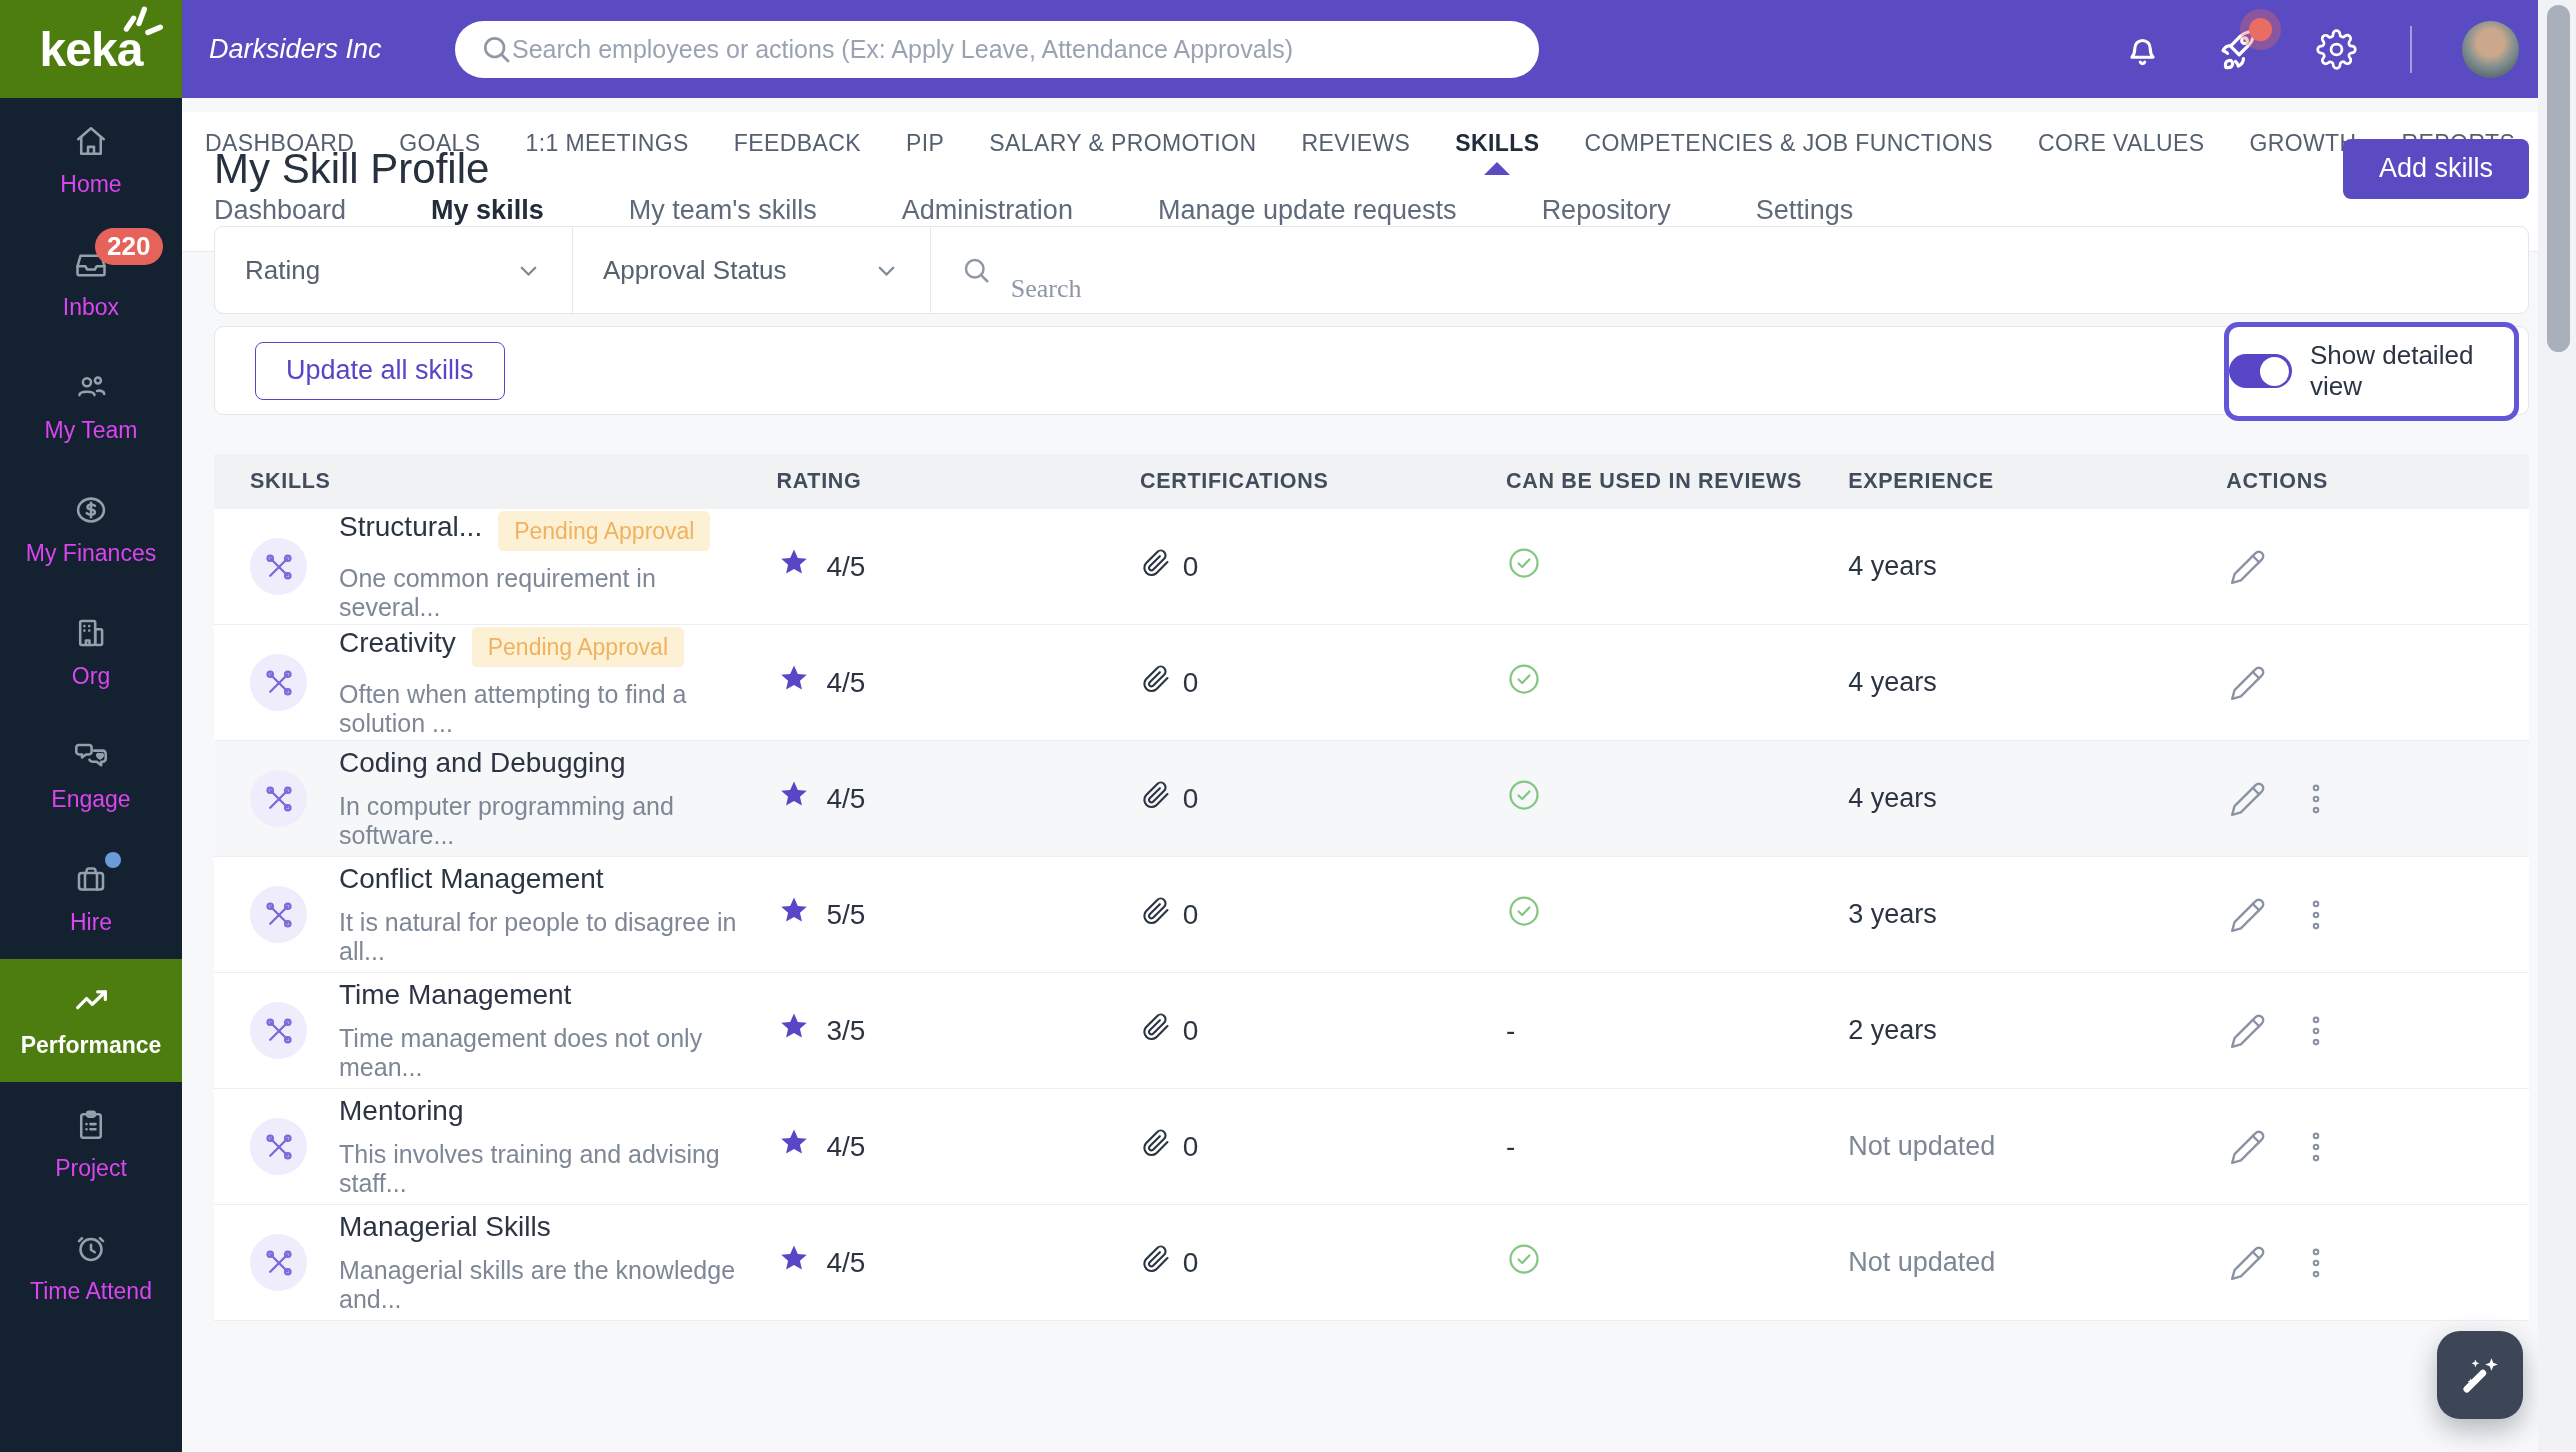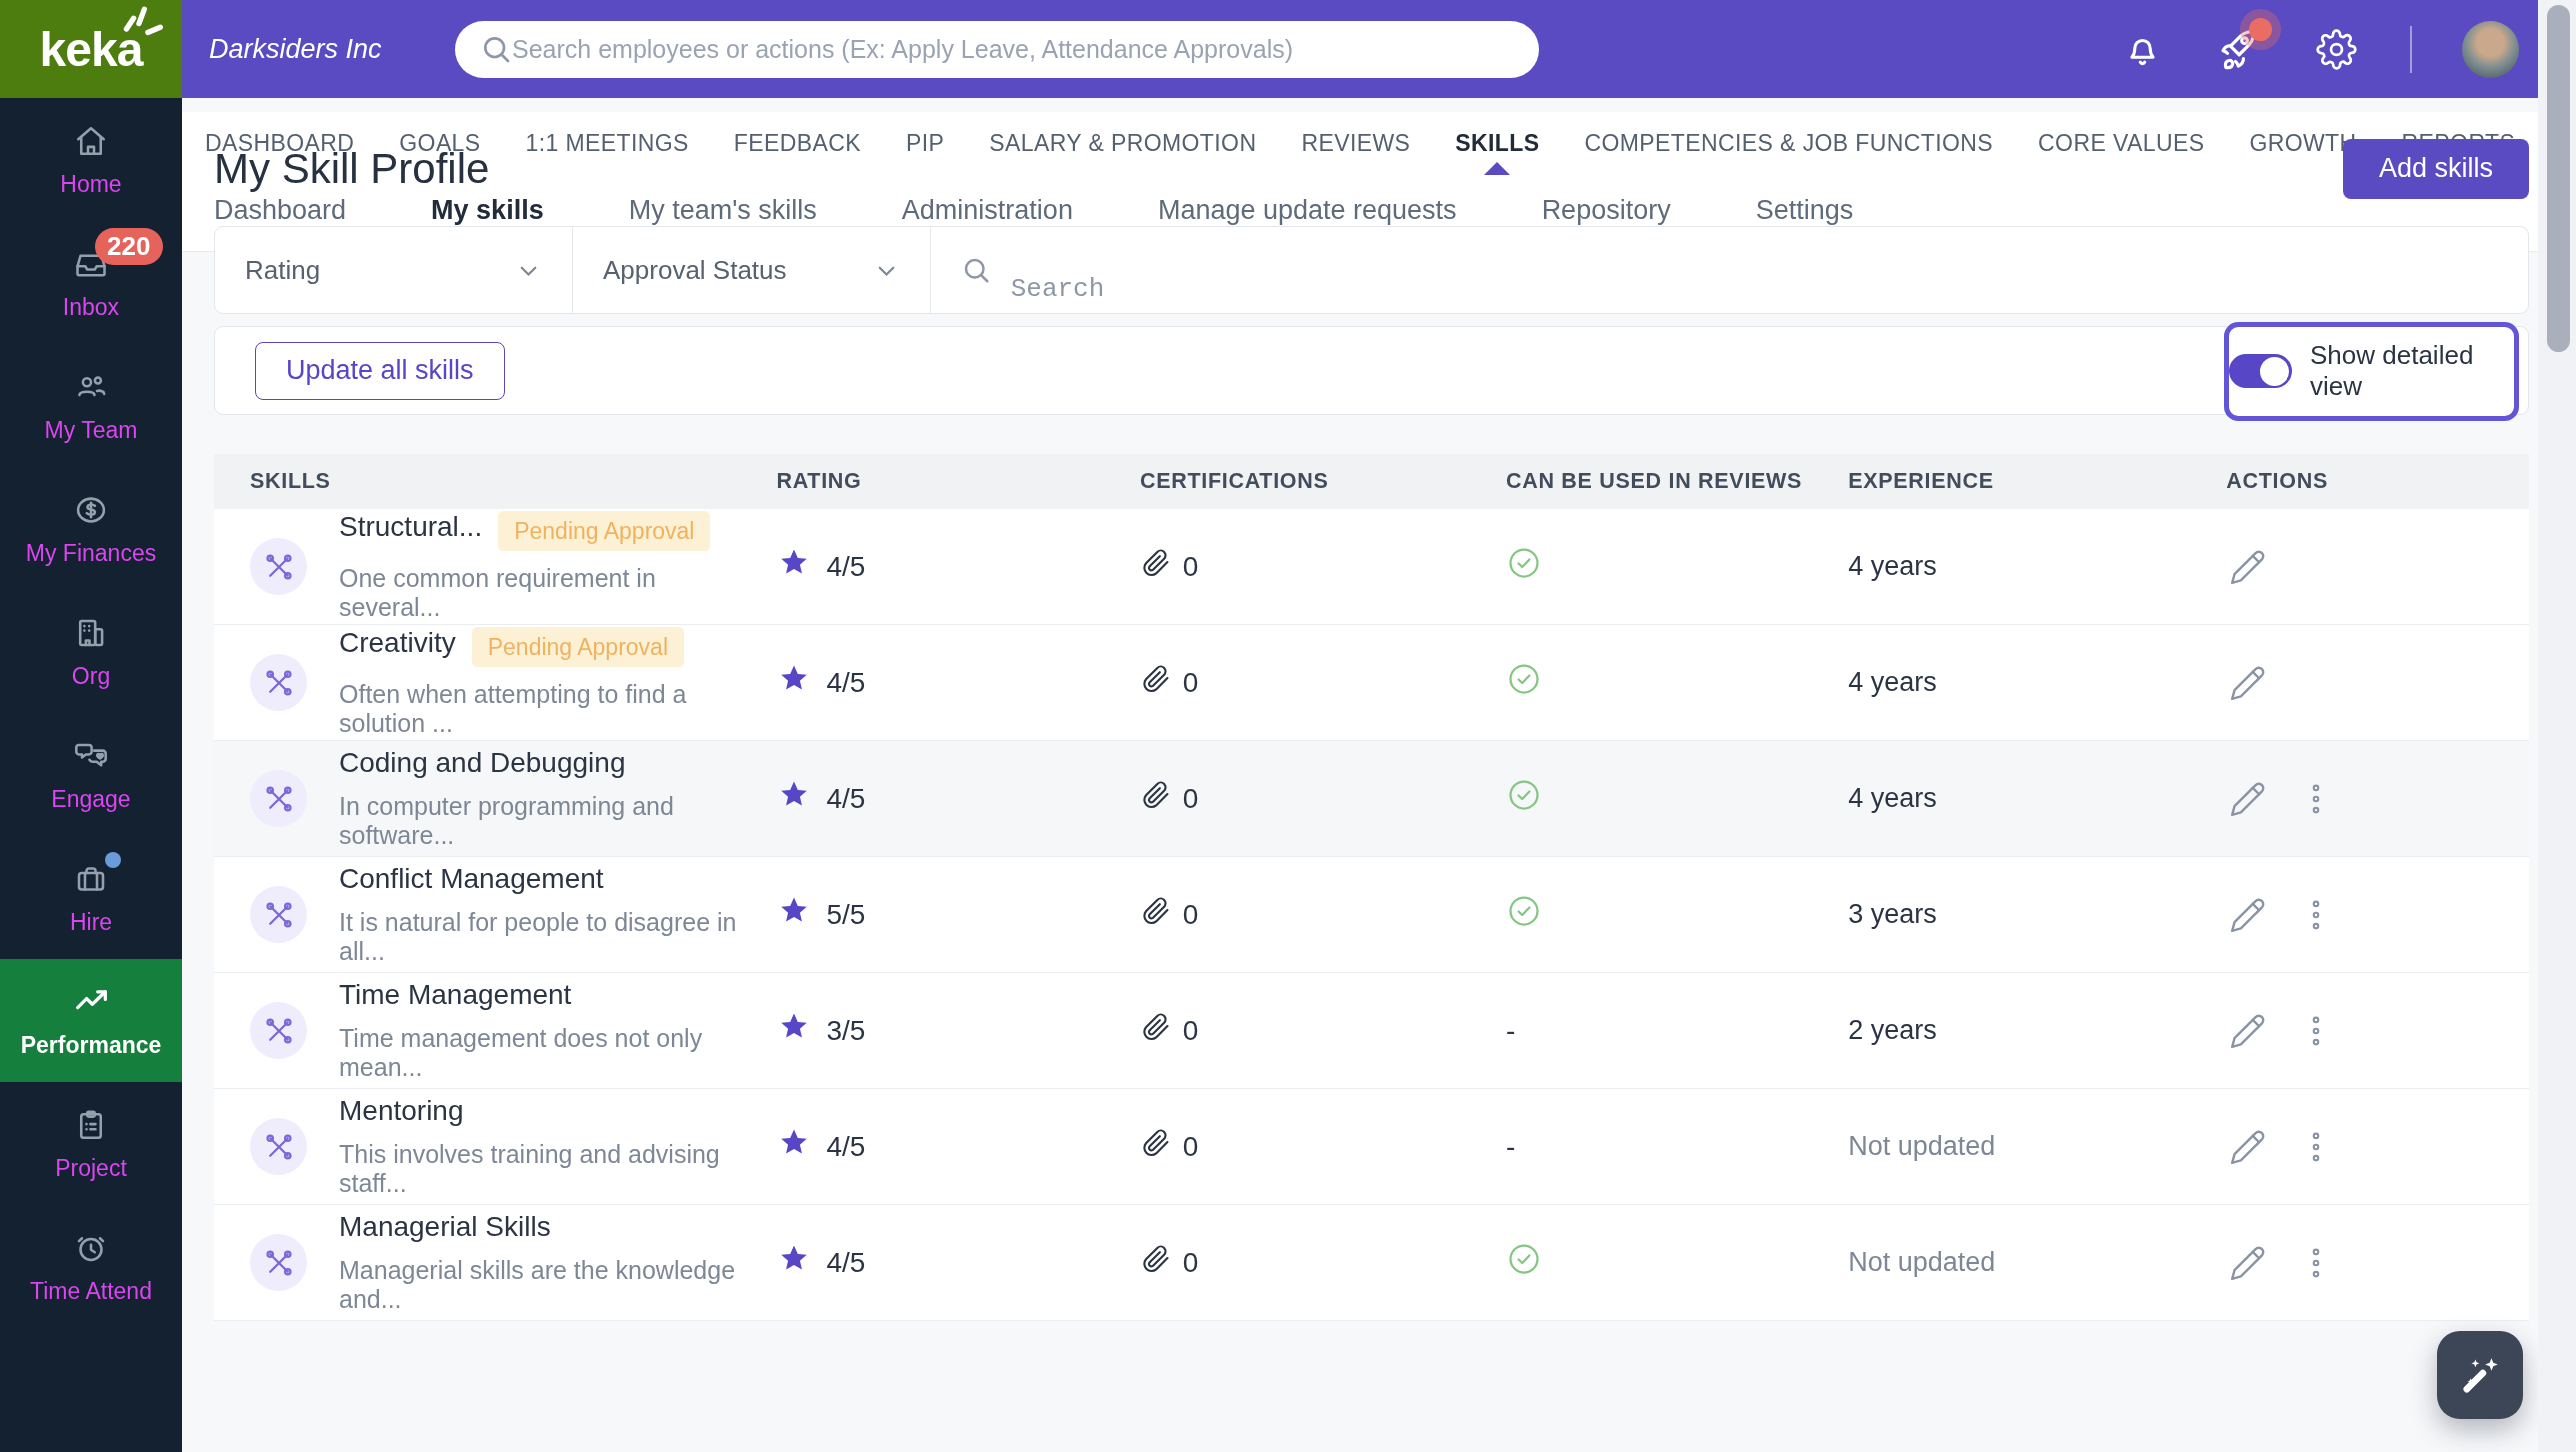--- a/index.html
+++ b/index.html
@@ -20,21 +20,21 @@
   .tb-icon svg { stroke:#ffffff; }
   .red-dot { position:absolute; top:-7.2px; right:-9px; width:23px; height:23px; border-radius:50%; background:#e96d62; box-shadow:0 0 0 9px rgba(233,109,98,.35); }
   .tb-divider { width:1.8px; height:47px; background:rgba(255,255,255,.45); }
   .avatar { width:57px; height:57px; border-radius:50%; background:radial-gradient(circle at 50% 38%, #c9a88c 0 30%, #7d8d90 55%, #3c4a52 100%); border:0; }
 
   
   .sidebar { position:absolute; left:0; top:98px; width:182px; height:1354px; background:#142130; display:flex; flex-direction:column; z-index:25; }
   .side-item { height:123px; display:flex; flex-direction:column; align-items:center; justify-content:center; gap:10.7px; cursor:pointer; }
   .side-item svg { stroke:#94a0ac; }
   .side-item .s-label { color:#d946ef; font-size:23px; }
-  .side-item.active { background:#15803d; }
+  .side-item.active { background:#4d7c0f; }
   .side-item.active svg { stroke:#ffffff; }
   .side-item.active .s-label { color:#ffffff; font-weight:bold; }
   .icon-holder { position:relative; width:39px; height:39px; display:flex; align-items:center; justify-content:center; }
   .count-badge { position:absolute; top:-16px; left:23px; background:#e5635a; color:#fff; font-size:26px; font-weight:bold; padding:2.7px 12.5px; border-radius:19.7px; }
   .blue-dot { position:absolute; top:-7.2px; right:-10.7px; width:16px; height:16px; border-radius:50%; background:#6b9bd8; }
 
   
   .main { position:absolute; left:182px; top:112px; width:2394px; height:1354px; }
   .mainnav { height:63px; background:#ffffff; display:flex; align-items:center; gap:45px; padding-left:23px; }
   .mainnav .mtab { font-size:23px; color:#55606f; letter-spacing:0.4px; position:relative; height:63px; display:flex; align-items:center; cursor:pointer; white-space:nowrap; }
@@ -43,21 +43,21 @@
   .subnav { height:77px; background:#ffffff; border-bottom:1.8px solid #e8eaee; display:flex; align-items:stretch; gap:85px; padding-left:32px; }
   .subnav .stab { font-size:27px; color:#5f6b7a; display:flex; align-items:center; cursor:pointer; border-bottom:5.4px solid transparent; white-space:nowrap; }
   .subnav .stab.active { color:#232c3a; font-weight:bold; border-bottom-color:#5746c6; }
   .title-row { position:absolute; top:27px; left:32px; width:2315px; display:flex; align-items:center; justify-content:space-between; }
   .page-title { font-size:42px; color:#27313f; font-weight:500; }
   .btn-primary { background:#5a4bc2; color:#fff; border:none; border-radius:8px; font-size:27px; padding:14.3px 36px; font-family:inherit; cursor:pointer; }
 
   .filter-card { position:absolute; top:114px; left:32px; width:2315px; height:88px; background:#fff; border:0.9px solid #e3e6eb; border-radius:9px; display:flex; }
   .filter-cell { width:358px; display:flex; align-items:center; justify-content:space-between; padding:0 30px; border-right:0.9px solid #e6e8ec; font-size:26px; color:#57616f; cursor:pointer; }
   .filter-search { flex:1; display:flex; align-items:center; gap:19.7px; padding:0 30px; }
-  .filter-search input { border:none; outline:none; font-size:26px; color:#3c4656; flex:1; font-family:Liberation Mono, monospace;margin-top:38px; }
+  .filter-search input { border:none; outline:none; font-size:26px; color:#3c4656; flex:1; font-family:Liberation Serif, serif;margin-top:38px; }
   .filter-search input::placeholder { color:#8d97a6; }
 
   .actions-card { position:absolute; top:214px; left:32px; width:2315px; height:89px; background:#fff; border:0.9px solid #e3e6eb; border-radius:9px; display:flex; align-items:center; }
   .btn-outline { margin-left:40px; background:#fff; color:#5746c6; border:1.8px solid #5746c6; border-radius:8px; font-size:27px; padding:12.5px 30px; font-family:inherit; cursor:pointer; }
   .toggle-box { position:absolute; right:9px; top:-5.4px; bottom:-7.2px; width:295px; background:#fff; border:5.4px solid #6355d8; border-radius:14.3px; display:flex; align-items:center; justify-content:center; gap:18px; }
   .switch { width:63px; height:34px; background:#5746c6; border-radius:19.7px; position:relative; cursor:pointer; flex:0 0 auto; }
   .switch .knob { position:absolute; right:2.7px; top:2.7px; width:29px; height:29px; background:#fff; border-radius:50%; }
   .toggle-label { font-size:26px; color:#2b3443; }
 
   

